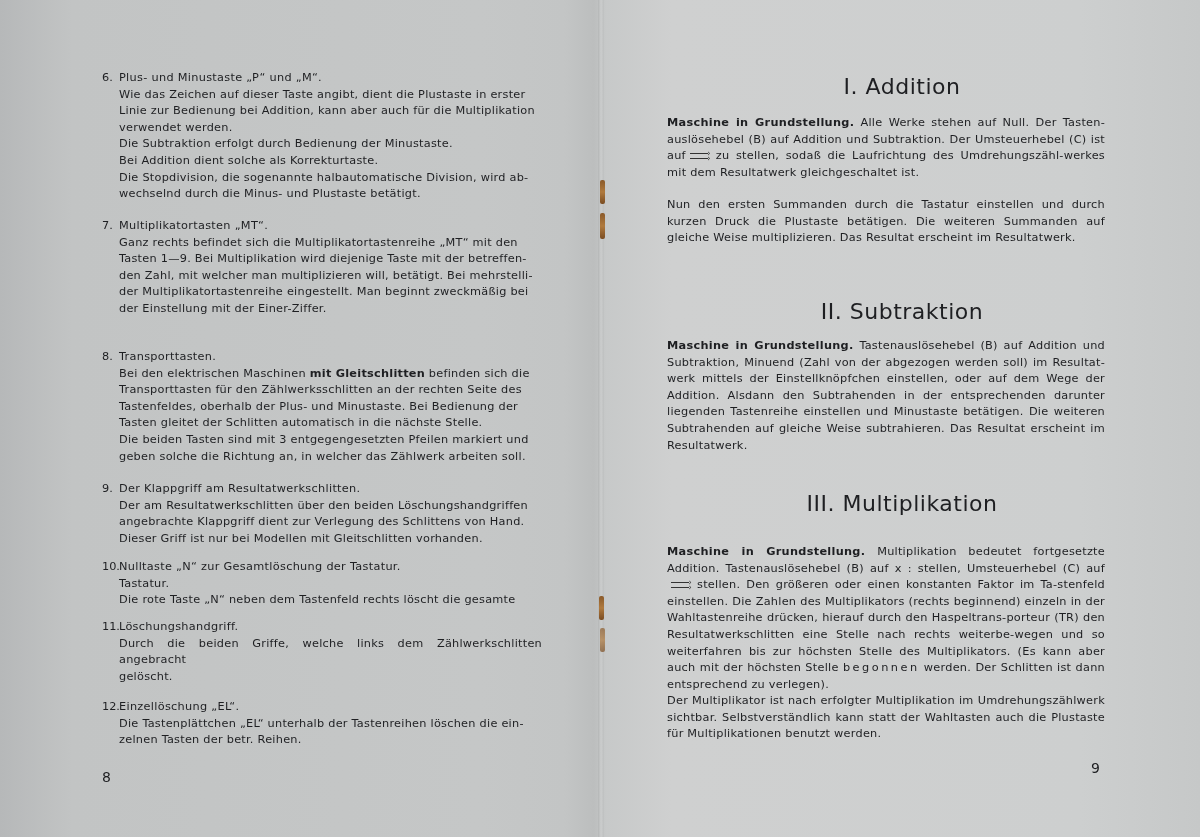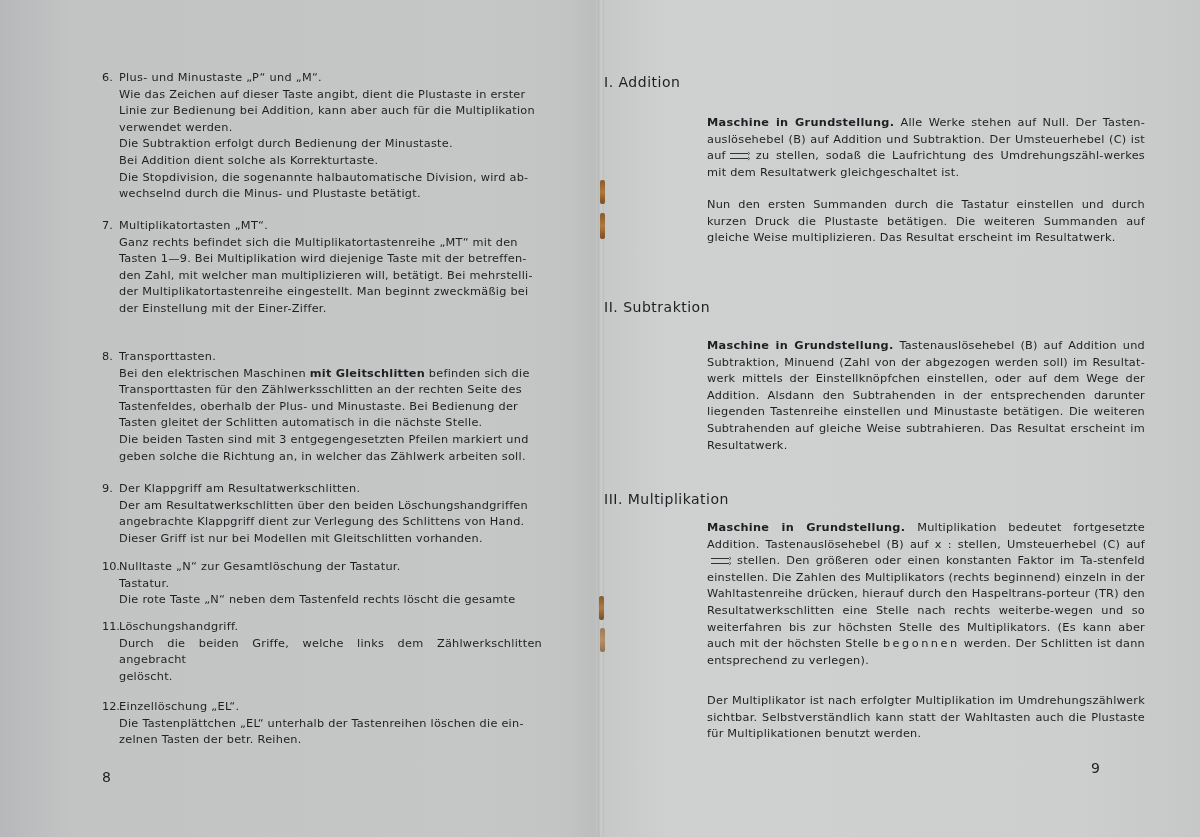--- a/index.html
+++ b/index.html
@@ -24,22 +24,22 @@
   .page { position:absolute; top:0; height:837px; }
   .page.left { left:0; width:598px; }
   .page.right { left:604px; width:596px; }
 
   .item { position:absolute; left:102px; width:440px; font-size:11.3px; line-height:16.6px; }
   .item .num { position:absolute; left:0; top:0; }
   .item .title { display:block; margin-left:17px; font-weight:normal; letter-spacing:0.3px; }
   .item .body { display:block; margin-left:17px; text-align:justify; letter-spacing:0.25px; }
   .item .body span { display:block; }
 
-  .heading { position:absolute; font-size:14px; letter-spacing:0.5px; width:596px; left:0; }
-  .para { position:absolute; left:63px; width:438px; font-size:11.3px; line-height:16.6px; text-align:justify; letter-spacing:0.25px;margin-left:40px; }
+  .heading { position:absolute; font-size:22px; letter-spacing:0.5px; text-align:center; width:596px; left:0; }
+  .para { position:absolute; left:63px; width:438px; font-size:11.3px; line-height:16.6px; text-align:justify; letter-spacing:0.25px; }
   .para b { letter-spacing:0.3px; }
   .arrow-sym { display:inline-block; width:22px; height:10px; position:relative; vertical-align:middle; margin:0 4px; }
   .arrow-sym::before, .arrow-sym::after {
     content:""; position:absolute; left:0; width:18px; height:1px; background:#333;
   }
   .arrow-sym::before { top:2px; } .arrow-sym::after { top:7px; }
   .arrow-sym i { position:absolute; right:1px; font-style:normal; font-size:8px; line-height:5px; color:#333; }
   .pageno { position:absolute; font-size:14px; }
   .spaced { letter-spacing:2.5px; }
 </style>
@@ -143,21 +143,21 @@
     <div class="para" style="top:197px;">
       <span>Nun den ersten Summanden durch die Tastatur einstellen und durch kurzen Druck die Plustaste betätigen.  Die weiteren Summanden auf gleiche Weise multiplizieren.  Das Resultat erscheint im Resultatwerk.</span>
     </div>
 
     <div class="heading" style="top:299px;">II. Subtraktion</div>
     <div class="para" style="top:338px;">
       <b>Maschine in Grundstellung.</b><span>  Tastenauslösehebel (B) auf Addition und Subtraktion, Minuend (Zahl von der abgezogen werden soll) im Resultat-werk mittels der Einstellknöpfchen einstellen, oder auf dem Wege der Addition.  Alsdann den Subtrahenden in der entsprechenden darunter liegenden Tastenreihe einstellen und Minustaste betätigen.  Die weiteren Subtrahenden auf gleiche Weise subtrahieren.  Das Resultat erscheint im Resultatwerk.</span>
     </div>
 
     <div class="heading" style="top:491px;">III. Multiplikation</div>
-    <div class="para" style="top:520px;">
+    <div class="para" style="top:544px;">
       <b>Maschine in Grundstellung.</b><span>  Multiplikation bedeutet fortgesetzte Addition.  Tastenauslösehebel (B) auf x : stellen, Umsteuerhebel (C) auf</span><span class="arrow-sym"><i style="top:0;">›</i><i style="top:5px;">›</i></span><span>stellen.  Den größeren oder einen konstanten Faktor im Ta-stenfeld einstellen.  Die Zahlen des Multiplikators (rechts beginnend) einzeln in der Wahltastenreihe drücken, hierauf durch den Haspeltrans-porteur (TR) den Resultatwerkschlitten eine Stelle nach rechts weiterbe-wegen und so weiterfahren bis zur höchsten Stelle des Multiplikators. (Es kann aber auch mit der höchsten Stelle</span> <span class="spaced">begonnen</span> <span>werden.  Der Schlitten ist dann entsprechend zu verlegen).</span>
     </div>
     <div class="para" style="top:693px;">
       <span>Der Multiplikator ist nach erfolgter Multiplikation im Umdrehungszählwerk sichtbar.  Selbstverständlich kann statt der Wahltasten auch die Plustaste für Multiplikationen benutzt werden.</span>
     </div>
 
     <div class="pageno" style="left:487px; top:760px;">9</div>
   </div>
 </div>
 

